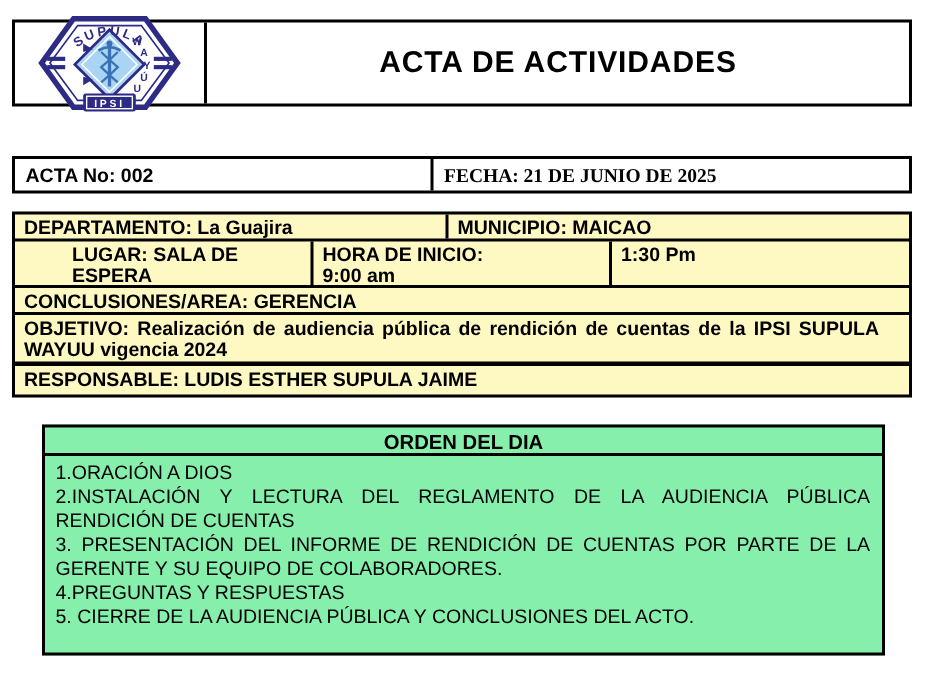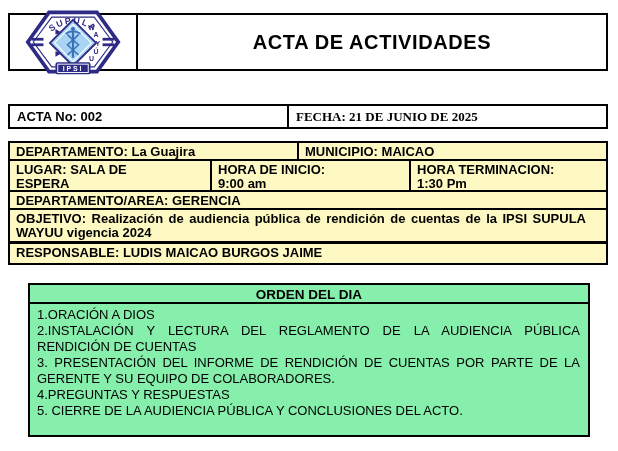--- a/index.html
+++ b/index.html
@@ -40,21 +40,21 @@
     background:#fef9c3;
   }
   .row { display:flex; border-bottom:2px solid #000; }
   .row:last-child { border-bottom:none; }
   .row-thickline { border-bottom:3px solid #000; }
   .cell { padding:2px 6px 1px 6px; }
   .r1 { height:18px; }
   .r1 .c1 { width:289px; border-right:2px solid #000; }
   .r1 .c2 { flex:1; }
   .r2 { height:31px; }
-  .r2 .c1 { width:202px; border-right:2px solid #000; }
+  .r2 .c1 { width:167px; border-right:2px solid #000;margin-left:32px; }
   .r2 .c2 { width:199px; border-right:2px solid #000; }
   .r2 .c3 { flex:1; }
   .r3 { height:18px; }
   .r4 { min-height:33px; }
   .r4 .cell { text-align:justify; padding-right:20px; }
   .r5 { height:19px; }
   .block { display:block; }
 
   
   .orden-box {
@@ -141,32 +141,31 @@
     <div class="row r2">
       <div class="cell c1">
         <span class="block">LUGAR: SALA DE</span>
         <span class="block">ESPERA</span>
       </div>
       <div class="cell c2">
         <span class="block">HORA DE INICIO:</span>
         <span class="block">9:00 am</span>
       </div>
       <div class="cell c3">
-        <span class="block">HORA TERMINACION:</span>
         <span class="block">1:30 Pm</span>
       </div>
     </div>
     <div class="row r3">
-      <div class="cell">DEPARTAMENTO/AREA: GERENCIA</div>
+      <div class="cell">CONCLUSIONES/AREA: GERENCIA</div>
     </div>
     <div class="row r4 row-thickline">
       <div class="cell">OBJETIVO: Realización de audiencia pública de rendición de cuentas de la IPSI SUPULA WAYUU vigencia 2024</div>
     </div>
     <div class="row r5">
-      <div class="cell">RESPONSABLE: LUDIS MAICAO BURGOS JAIME</div>
+      <div class="cell">RESPONSABLE: LUDIS ESTHER SUPULA JAIME</div>
     </div>
   </div>
 
   <div class="orden-box">
     <div class="orden-title">ORDEN DEL DIA</div>
     <div class="orden-items">
       <div class="orden-item">1.ORACIÓN A DIOS</div>
       <div class="orden-item">2.INSTALACIÓN Y LECTURA DEL REGLAMENTO DE LA AUDIENCIA PÚBLICA RENDICIÓN DE CUENTAS</div>
       <div class="orden-item">3. PRESENTACIÓN DEL INFORME DE RENDICIÓN DE CUENTAS POR PARTE DE LA GERENTE Y SU EQUIPO DE COLABORADORES.</div>
       <div class="orden-item">4.PREGUNTAS Y RESPUESTAS</div>

